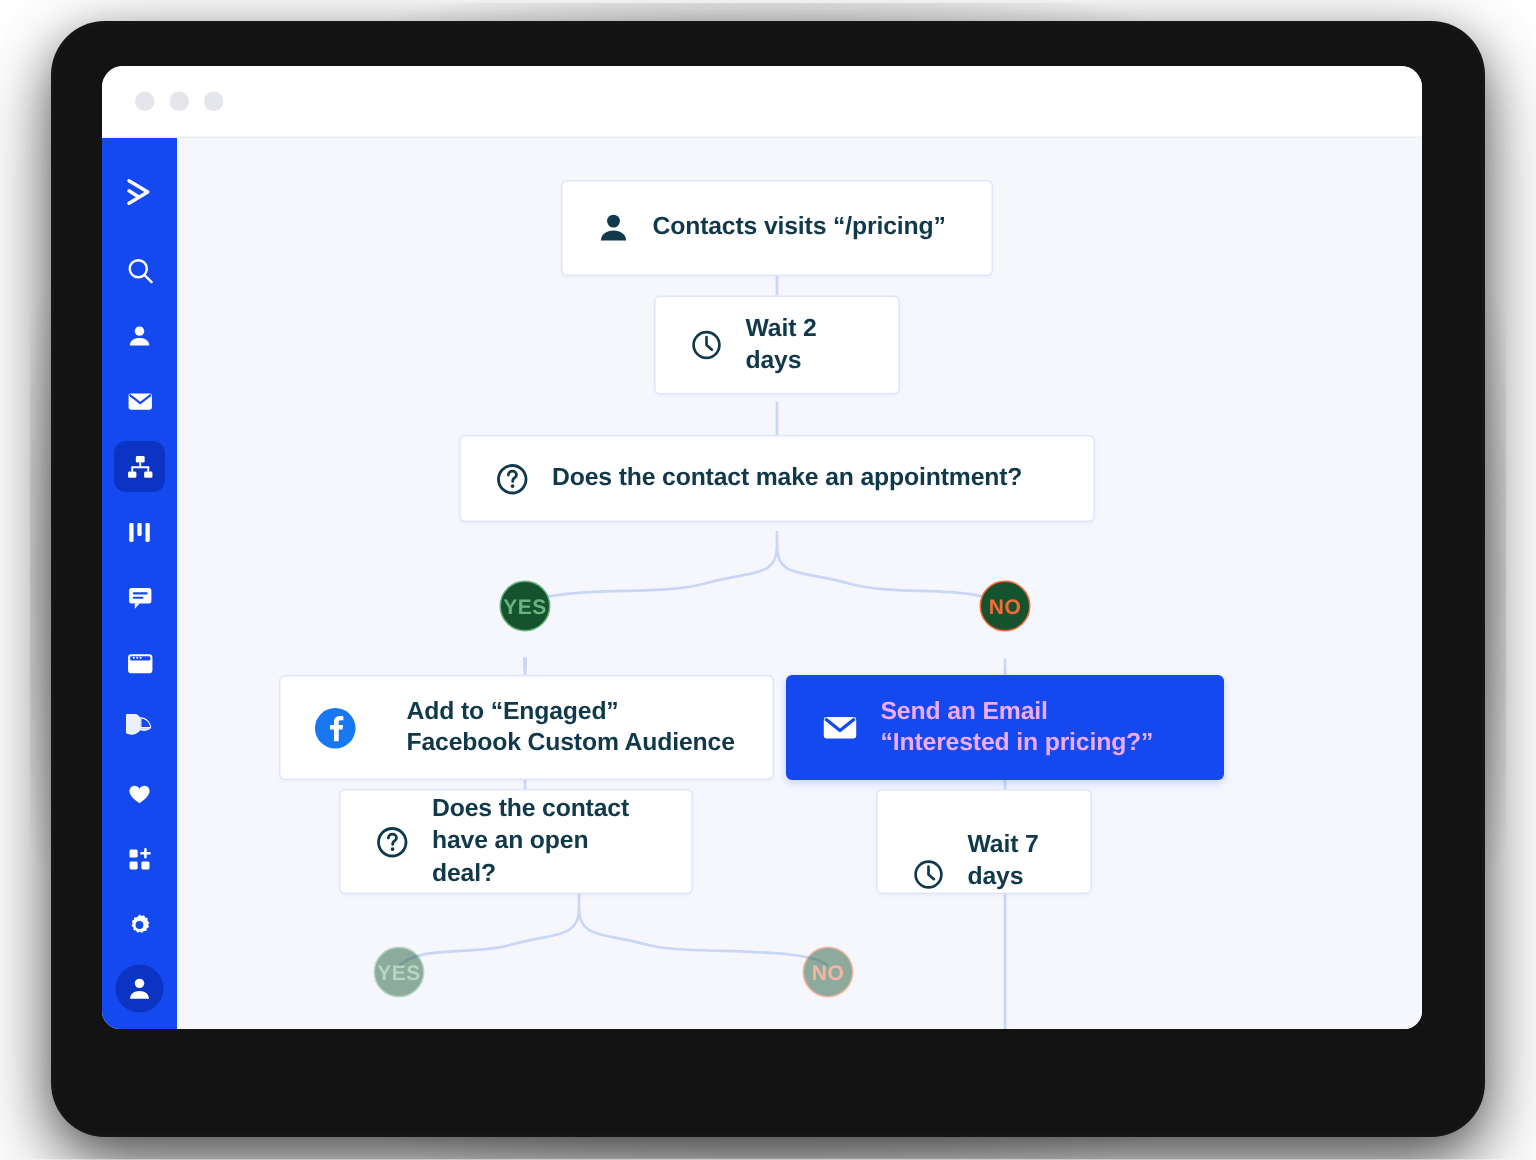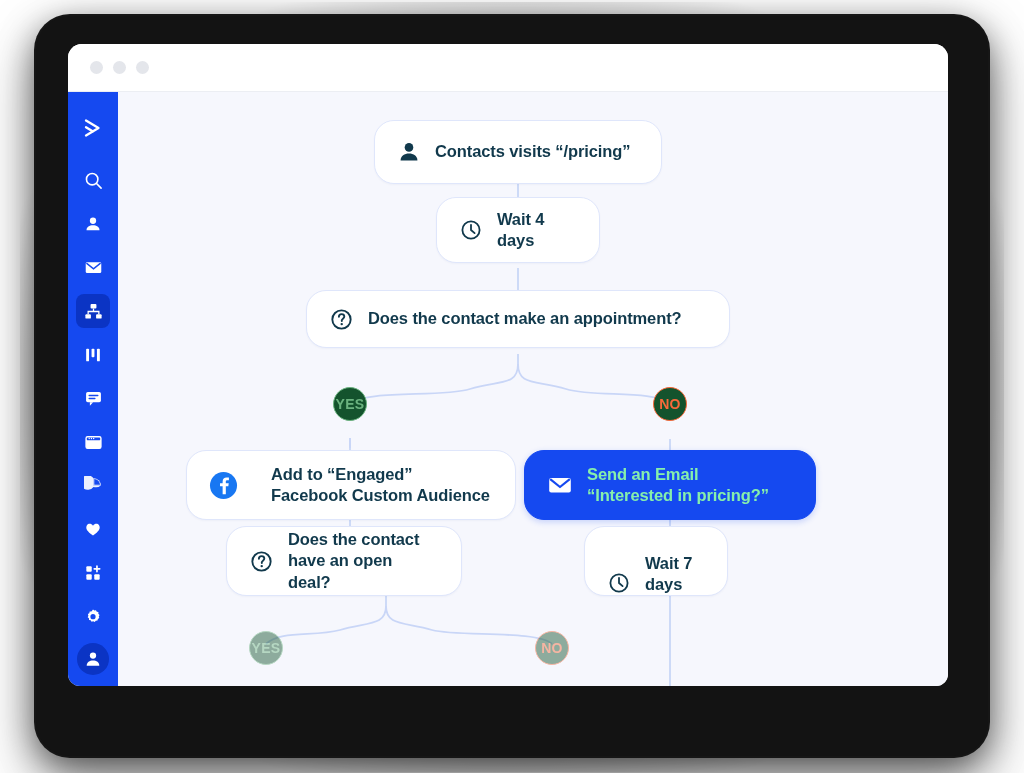--- a/index.html
+++ b/index.html
@@ -110,38 +110,38 @@
     position: relative;
     overflow: hidden;
   }
   #wires { position: absolute; inset: 0; width: 100%; height: 100%; }
 
   
   .node {
     position: absolute;
     background: #ffffff;
     border: 1px solid #dfe6fb;
-    border-radius: 20px;
+    border-radius: 4px;
     display: flex;
     align-items: center;
     gap: 14px;
     padding: 0 22px;
     color: #11394c;
     font-weight: bold;
     font-size: 16.5px;
     line-height: 1.28;
     letter-spacing: -0.1px;
     box-shadow: 0 1px 2px rgba(25,50,120,0.04);
     z-index: 2;
     white-space: pre-line;
   }
   .node.primary {
     background: #1549f0;
     border-color: #1549f0;
-    color: #86efac;
+    color: #f0abfc;
     box-shadow: 0 2px 6px rgba(21,73,240,0.22);
   }
   .node .node-icon {
     flex: 0 0 auto;
     display: flex;
     align-items: center;
     justify-content: center;
   }
 
   
@@ -336,21 +336,21 @@
         <span>Contacts visits “/pricing”</span>
       </div>
 
       <div class="node" style="left:318px; top:105px; width:164px; height:66px;">
         <span class="node-icon">
           <svg width="24" height="24" viewBox="0 0 24 24" fill="none">
             <circle cx="12" cy="12" r="8.6" stroke="#11394c" stroke-width="1.8"></circle>
             <path d="M12 6.8 V12 L15.6 15.1" stroke="#11394c" stroke-width="1.8" stroke-linecap="round" stroke-linejoin="round"></path>
           </svg>
         </span>
-        <span>Wait 4 days</span>
+        <span>Wait 2 days</span>
       </div>
 
       <div class="node" style="left:188px; top:198px; width:424px; height:58px;">
         <span class="node-icon">
           <svg width="25" height="25" viewBox="0 0 24 24" fill="none">
             <circle cx="12" cy="12" r="8.8" stroke="#11394c" stroke-width="1.8"></circle>
             <path d="M9.5 9.3c0-1.5 1.2-2.5 2.6-2.5 1.5 0 2.6 1 2.6 2.4 0 1.9-2.4 2-2.4 3.6v.6" stroke="#11394c" stroke-width="1.8" stroke-linecap="round"></path>
             <circle cx="12.2" cy="16.4" r="1.15" fill="#11394c"></circle>
           </svg>
         </span>

